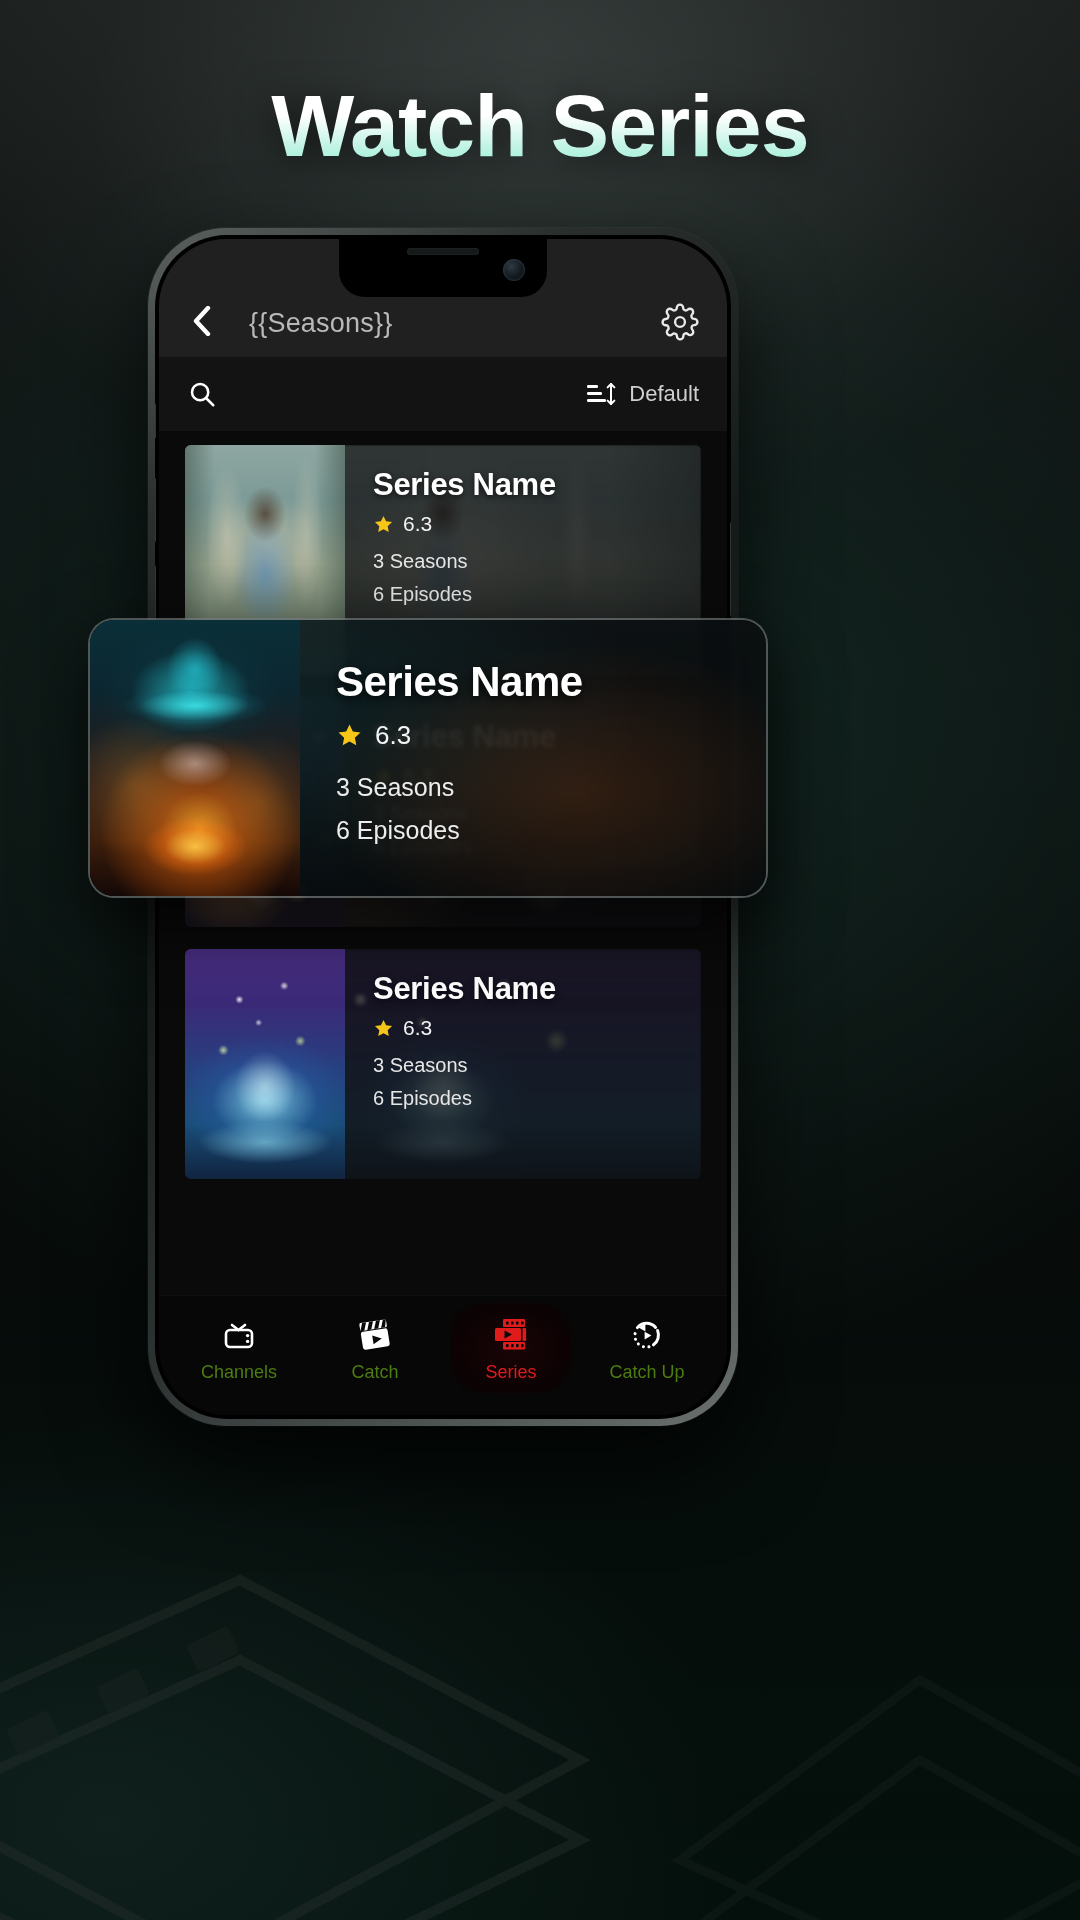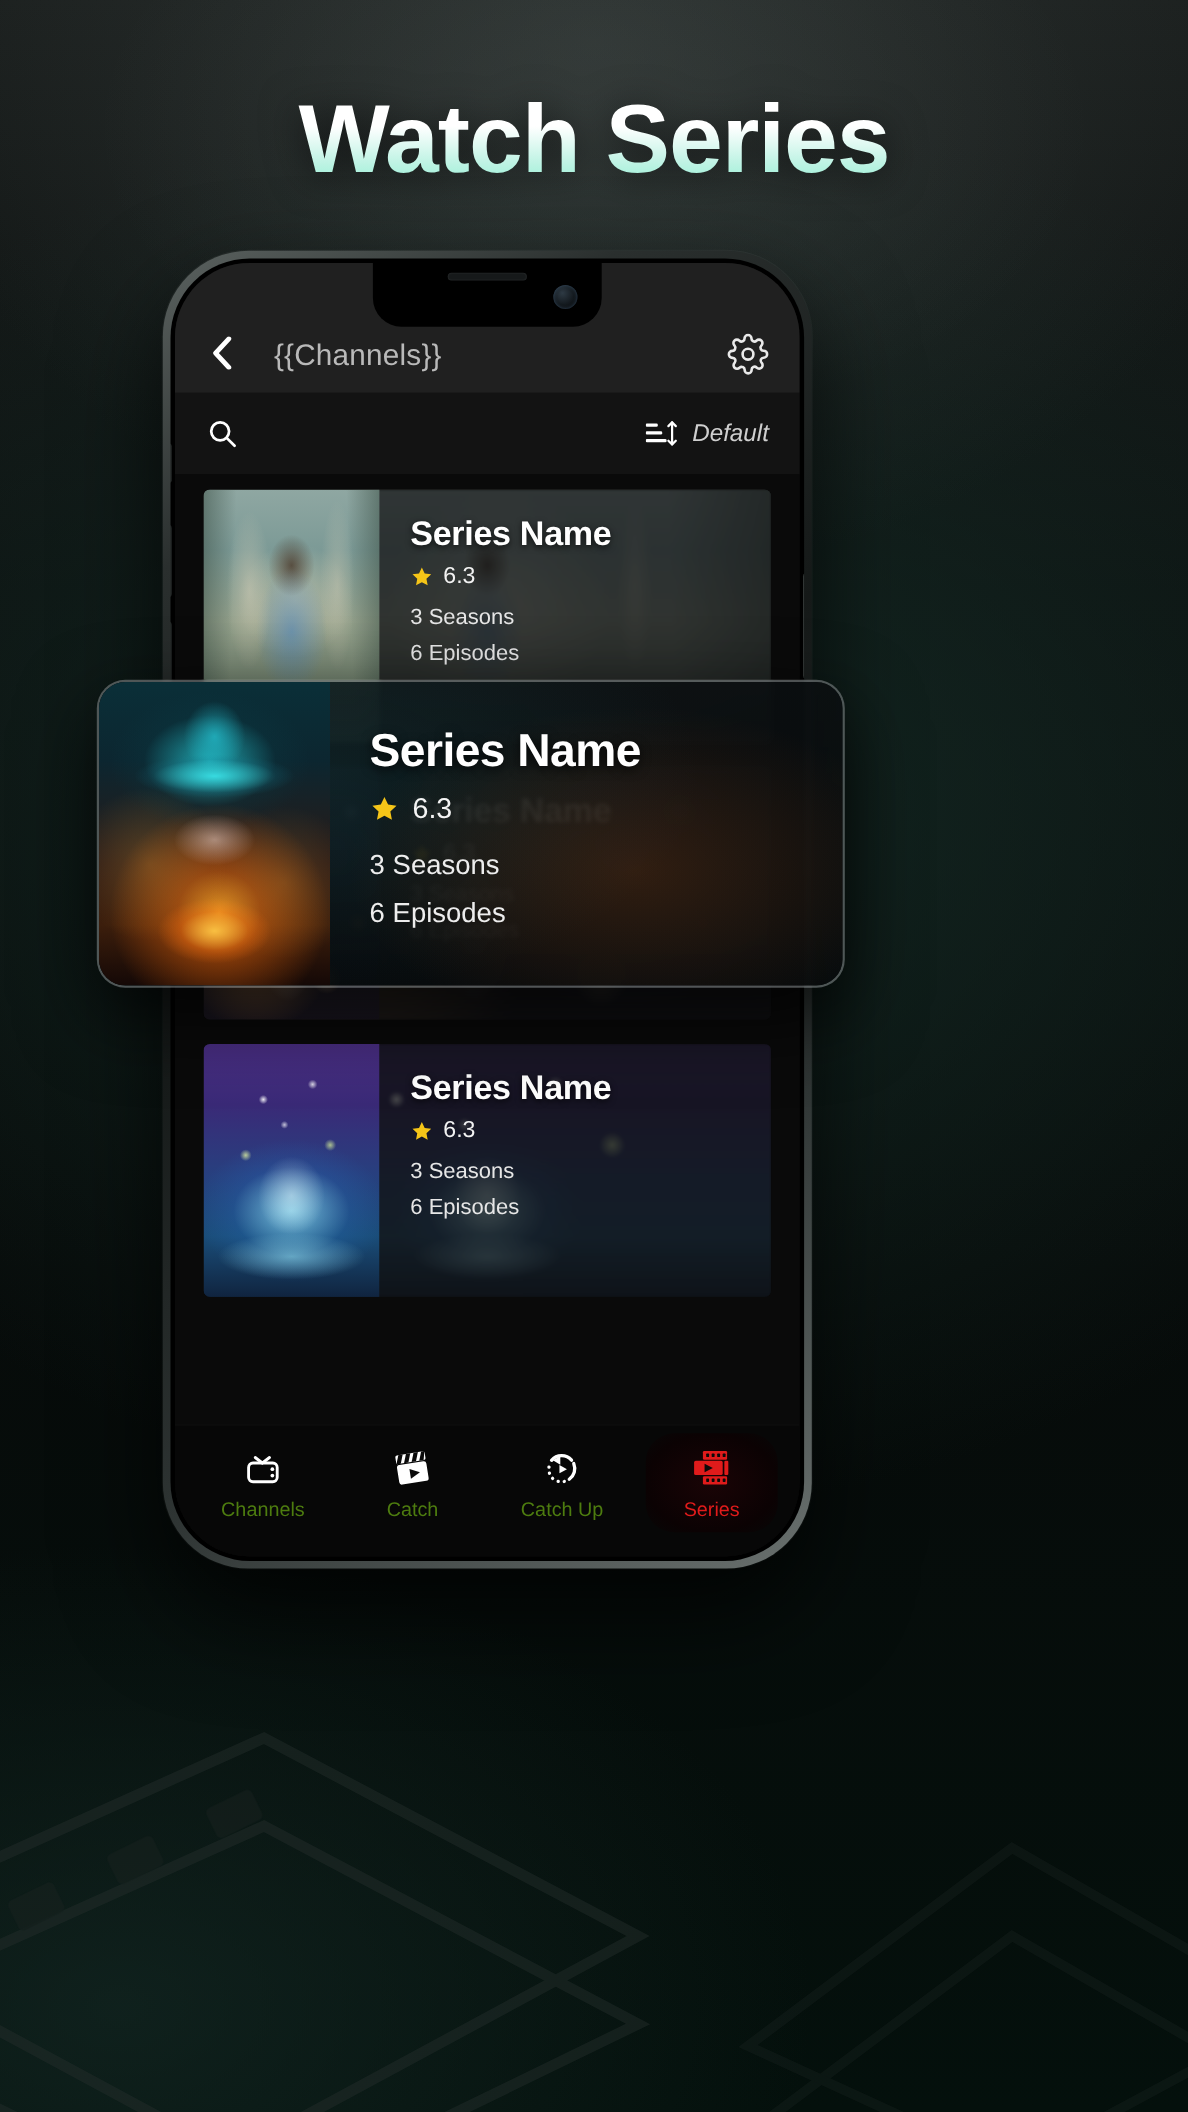--- a/index.html
+++ b/index.html
@@ -197,21 +197,21 @@
   }
   .search-left { display: flex; align-items: center; gap: 14px; flex: 1 1 auto; }
   .search-icon svg { width: 30px; height: 30px; display: block; }
   .search-input {
     background: transparent; border: 0; outline: none;
     color: #cfcfcf; font-size: 22px;
     font-family: "Liberation Sans", sans-serif;
     width: 260px;
   }
   .search-input::placeholder { color: #4a4a4a; }
-  .sort-ctl { display: flex; align-items: center; gap: 12px; font-style: italic; }
+  .sort-ctl { display: flex; align-items: center; gap: 12px; }
   .sort-icon svg { width: 30px; height: 26px; display: block; }
   .sort-label { color: #cfcfcf; font-size: 22px; font-weight: 300; }
 
   
   .list {
     flex: 1 1 auto;
     background: #0a0a0a;
     padding: 14px 26px 0 26px;
     display: flex;
     flex-direction: column;
@@ -455,21 +455,21 @@
 
         <div class="app-header">
           <div class="hdr-row">
             <div class="back-btn">
               <span>
                 <svg viewBox="0 0 22 30" xmlns="http://www.w3.org/2000/svg">
                   <path d="M17 2 L5 15 L17 28" fill="none" stroke="#ffffff" stroke-width="4.4" stroke-linecap="round" stroke-linejoin="round"></path>
                 </svg>
               </span>
             </div>
-            <div class="hdr-title">{{Channels}}</div>
+            <div class="hdr-title">{{Seasons}}</div>
             <div class="gear-btn">
               <span>
                 <svg viewBox="0 0 24 24" xmlns="http://www.w3.org/2000/svg">
                   <g fill="none" stroke="#e9e9e9" stroke-width="1.5" stroke-linecap="round" stroke-linejoin="round">
                     <circle cx="12" cy="12" r="3.1"></circle>
                     <path d="M19.4 15a1.65 1.65 0 0 0 .33 1.82l.06.06a2 2 0 1 1-2.83 2.83l-.06-.06a1.65 1.65 0 0 0-1.82-.33 1.65 1.65 0 0 0-1 1.51V21a2 2 0 0 1-4 0v-.09a1.65 1.65 0 0 0-1.08-1.51 1.65 1.65 0 0 0-1.82.33l-.06.06a2 2 0 1 1-2.83-2.83l.06-.06a1.65 1.65 0 0 0 .33-1.82 1.65 1.65 0 0 0-1.51-1H3a2 2 0 0 1 0-4h.09A1.65 1.65 0 0 0 4.6 8.9a1.65 1.65 0 0 0-.33-1.82l-.06-.06a2 2 0 1 1 2.83-2.83l.06.06a1.65 1.65 0 0 0 1.82.33H9a1.65 1.65 0 0 0 1-1.51V3a2 2 0 0 1 4 0v.09a1.65 1.65 0 0 0 1 1.51 1.65 1.65 0 0 0 1.82-.33l.06-.06a2 2 0 1 1 2.83 2.83l-.06.06a1.65 1.65 0 0 0-.33 1.82V9a1.65 1.65 0 0 0 1.51 1H21a2 2 0 0 1 0 4h-.09a1.65 1.65 0 0 0-1.51 1z"></path>
                   </g>
                 </svg>
               </span>
             </div>
@@ -605,36 +605,20 @@
                     <polygon points="22,4 26,4 23,12 19,12"></polygon>
                     <polygon points="29,4 32,4 30,12 26,12"></polygon>
                   </g>
                   <polygon points="16,18 25,22.5 16,27" fill="#0a0a0a"></polygon>
                 </g>
               </svg>
             </span>
             <span class="nav-label">Catch</span>
           </div>
 
-          <div class="nav-item">
-            <span class="nav-ico">
-              <svg width="36" height="34" viewBox="0 0 36 34" xmlns="http://www.w3.org/2000/svg">
-                <g fill="none" stroke="#ffffff" stroke-width="3" stroke-linecap="round">
-                  <path d="M28.6 13.5 A12 12 0 0 1 24.5 27.8"></path>
-                  <path d="M20 29.8 A12 12 0 0 1 14 29.6" stroke-dasharray="0.1 5.4"></path>
-                  <path d="M9.4 27 A12 12 0 0 1 6.6 14.6" stroke-dasharray="0.1 5.4"></path>
-                  <path d="M8.4 10.6 A12 12 0 0 1 26.6 10.4"></path>
-                </g>
-                <polygon points="16.4,6.6 9.6,10.6 16.4,14.6" fill="#ffffff"></polygon>
-                <polygon points="15.6,14.8 22.4,18.6 15.6,22.4" fill="#ffffff"></polygon>
-              </svg>
-            </span>
-            <span class="nav-label">Catch Up</span>
-          </div>
-
           <div class="nav-item active">
             <span class="nav-ico">
               <svg width="40" height="34" viewBox="0 0 40 34" xmlns="http://www.w3.org/2000/svg">
                 <g fill="#e01b1b">
                   <rect x="12" y="2" width="22" height="8" rx="1.2"></rect>
                   <rect x="4" y="11" width="26" height="13" rx="1.5"></rect>
                   <rect x="12" y="25" width="22" height="7.5" rx="1.2"></rect>
                   <rect x="31.5" y="11" width="3.6" height="13" rx="1"></rect>
                 </g>
                 <g fill="#0a0a0a">
@@ -644,20 +628,36 @@
                   <rect x="30" y="4.4" width="2.6" height="3.2" rx="0.6"></rect>
                   <rect x="15" y="27" width="2.6" height="3.2" rx="0.6"></rect>
                   <rect x="20" y="27" width="2.6" height="3.2" rx="0.6"></rect>
                   <rect x="25" y="27" width="2.6" height="3.2" rx="0.6"></rect>
                   <rect x="30" y="27" width="2.6" height="3.2" rx="0.6"></rect>
                   <polygon points="13.5,13.6 21,17.5 13.5,21.4"></polygon>
                 </g>
               </svg>
             </span>
             <span class="nav-label">Series</span>
+          </div>
+
+          <div class="nav-item">
+            <span class="nav-ico">
+              <svg width="36" height="34" viewBox="0 0 36 34" xmlns="http://www.w3.org/2000/svg">
+                <g fill="none" stroke="#ffffff" stroke-width="3" stroke-linecap="round">
+                  <path d="M28.6 13.5 A12 12 0 0 1 24.5 27.8"></path>
+                  <path d="M20 29.8 A12 12 0 0 1 14 29.6" stroke-dasharray="0.1 5.4"></path>
+                  <path d="M9.4 27 A12 12 0 0 1 6.6 14.6" stroke-dasharray="0.1 5.4"></path>
+                  <path d="M8.4 10.6 A12 12 0 0 1 26.6 10.4"></path>
+                </g>
+                <polygon points="16.4,6.6 9.6,10.6 16.4,14.6" fill="#ffffff"></polygon>
+                <polygon points="15.6,14.8 22.4,18.6 15.6,22.4" fill="#ffffff"></polygon>
+              </svg>
+            </span>
+            <span class="nav-label">Catch Up</span>
           </div>
 
         </div>
 
       </div>
     </div>
   </div>
 
   <div class="overlay-card">
     <div class="ov-bg"></div>

